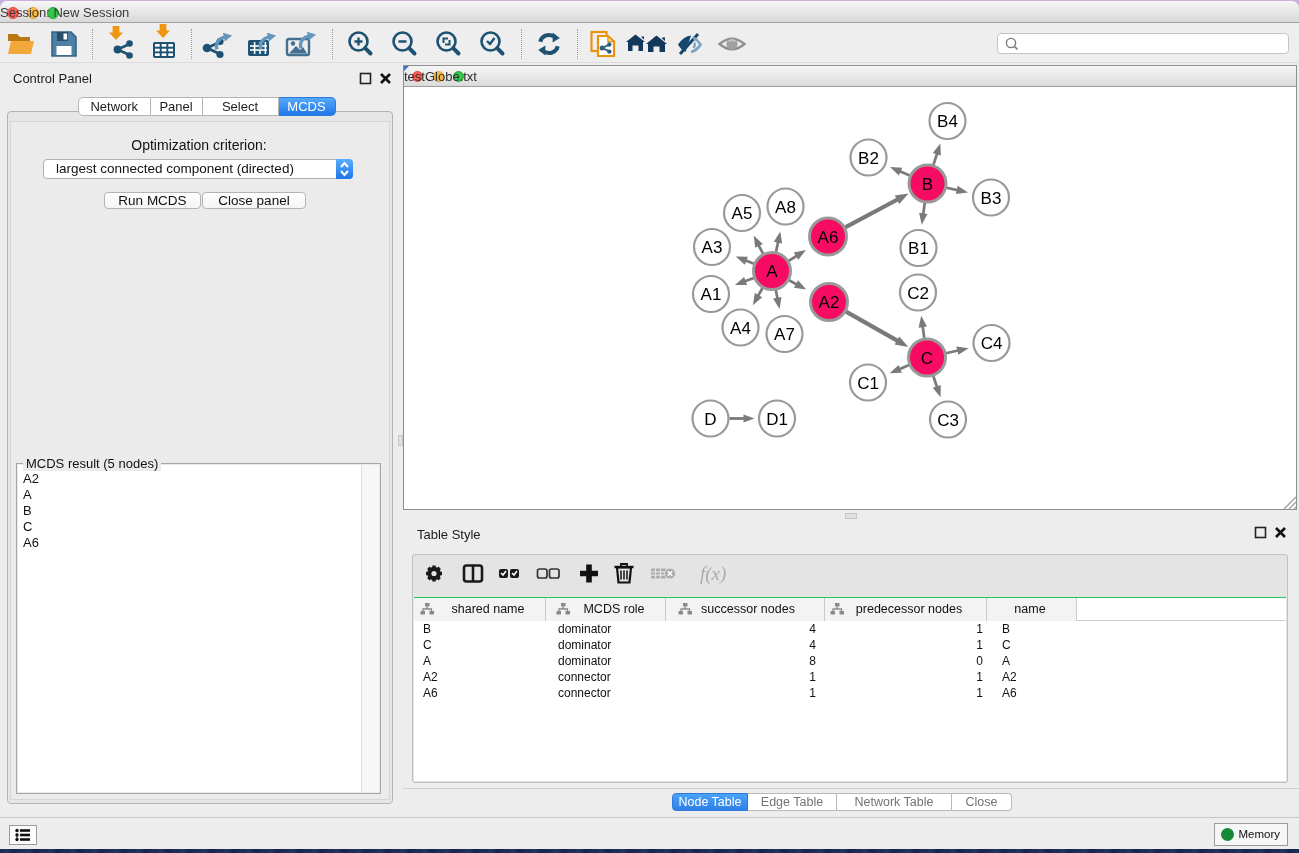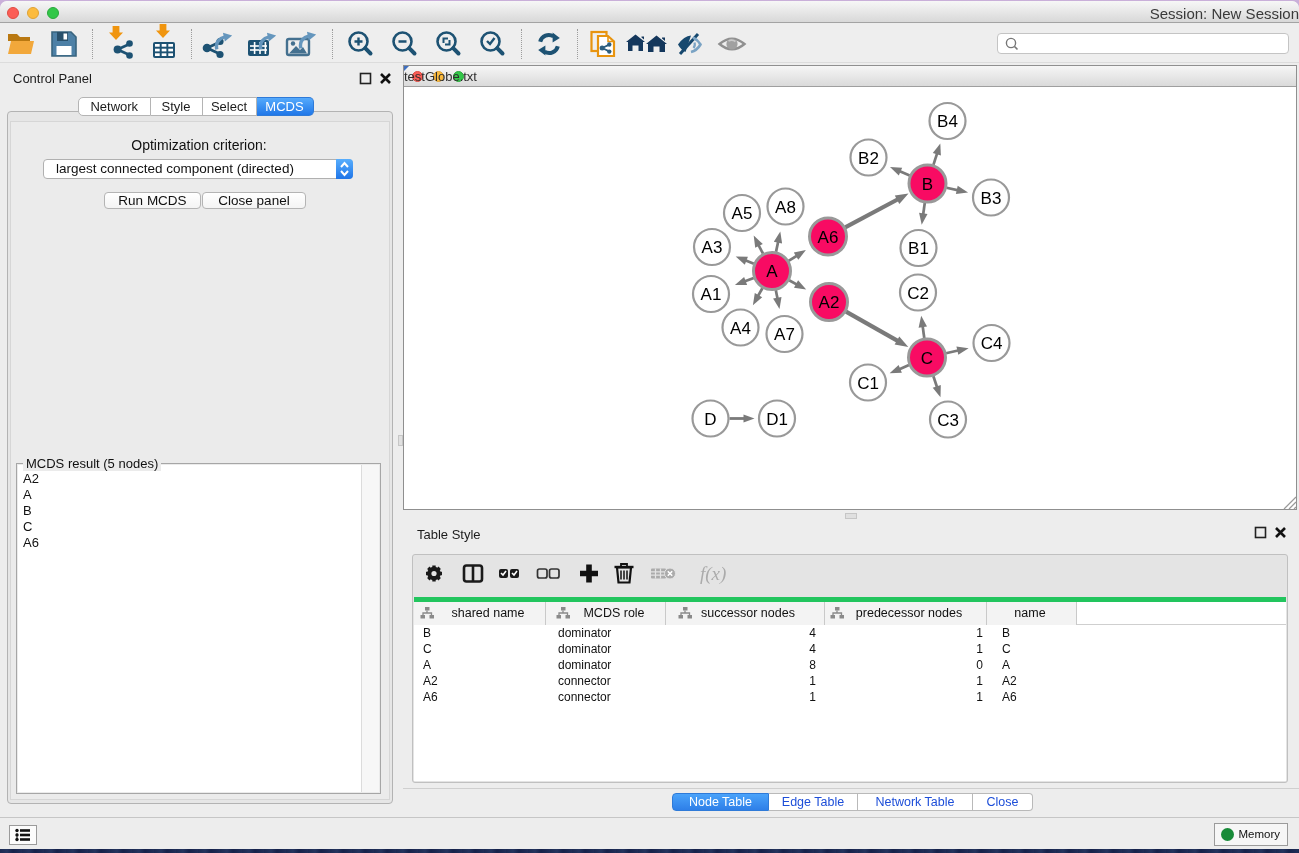--- a/index.html
+++ b/index.html
@@ -1,19 +1,19 @@
 <!DOCTYPE html>
 <html><head><meta charset="utf-8"><style>
 *{margin:0;padding:0;box-sizing:border-box}
 html,body{width:1299px;height:853px;overflow:hidden;font-family:"Liberation Sans",sans-serif;}
 body{background:#c9afd9;position:relative}
 #app{position:absolute;left:0;top:1px;width:1299px;height:848px;background:#ededed;border-radius:7px 7px 0 0;overflow:hidden}
 #titlebar{position:absolute;left:0;top:0;width:1299px;height:22px;background:linear-gradient(#f7f7f7,#d8d8d8);border-bottom:1px solid #a3a3a3;border-radius:7px 7px 0 0}
 .tl{position:absolute;top:5.5px;width:12px;height:12px;border-radius:50%}
-#titlebar .t{position:absolute;top:4px;width:100%;text-align:right;font-size:15px;color:#3a3a3a}
+#titlebar .t{position:absolute;top:4px;width:100%;text-align:left;font-size:13px;color:#3a3a3a}
 #toolbar{position:absolute;left:0;top:23px;width:1299px;height:39px;background:#eeeeee;border-bottom:1px solid #dcdcdc}
 .sep{position:absolute;top:5px;height:30px;width:0;border-left:1.5px dotted #9c9c9c}
 #searchbox{position:absolute;left:997px;top:9px;width:292px;height:21px;background:#fff;border:1px solid #c4c4c4;border-radius:4px}
 
 #cp-title{position:absolute;left:13px;top:70px;font-size:13px;color:#1c1c1c}
 #cpbox{position:absolute;left:7px;top:110px;width:386px;height:693px;background:#e6e6e6;border:1px solid #b3b3b3;border-radius:4px}
 #cpbox .inner{position:absolute;left:2px;top:9px;width:380px;height:679px;background:#ebebeb;border:1px solid #d6d6d6}
 #seg{position:absolute;left:78px;top:96px;height:19px;display:flex}
 .seg{height:19px;border:1px solid #b4b4b4;border-left:none;background:#fff;font-size:13px;color:#1c1c1c;text-align:center;line-height:17px}
 .seg.first{border-left:1px solid #b4b4b4;border-radius:5px 0 0 5px}
@@ -27,28 +27,28 @@
 #fieldset .lbl{position:absolute;left:6px;top:-8px;background:#ebebeb;padding:0 3px;font-size:13px;color:#111}
 #fieldset .list{position:absolute;left:1px;top:1px;width:361px;height:327px;background:#fff;font-size:13px;color:#111;line-height:16px;padding:6px 0 0 5px}
 #fieldset .sb{position:absolute;right:1px;top:1px;width:18px;height:327px;background:#f7f7f7;border-left:1px solid #dcdcdc}
 
 #netwin{position:absolute;left:403px;top:64px;width:894px;height:445px;background:#fff;border:1px solid #8f8f8f}
 #nettitle{position:absolute;left:0;top:0;width:892px;height:21px;background:linear-gradient(#f6f6f6,#dadada);border-bottom:1px solid #9f9f9f}
 #nettitle .t{position:absolute;top:3px;width:100%;font-size:13px;color:#2e2e2e}
 
 #tp-title{position:absolute;left:417px;top:526px;font-size:13px;color:#1c1c1c}
 #tpbox{position:absolute;left:412px;top:553px;width:876px;height:229px;background:#e4e4e4;border:1px solid #c0c0c0;border-radius:3px}
-#tptable{position:absolute;left:414px;top:596px;width:872px;height:184px;background:#fff;border-top:5px solid #22c55e}
+#tptable{position:absolute;left:414px;top:596px;width:872px;height:184px;background:#fff;border-top:1px solid #22c55e}
 #thead{position:absolute;left:0;top:0;width:872px;height:23px;border-bottom:1px solid #cfcfcf}
 #theadbg{position:absolute;left:0;top:0;width:662px;height:23px;background:#f3f3f3}
 .th{position:absolute;top:0;height:23px;font-size:12.5px;color:#111;text-align:center;line-height:23px}
 .thsep{position:absolute;top:0;height:23px;width:0;border-left:1px solid #c9c9c9}
 .td{position:absolute;font-size:12px;color:#111;height:16px;line-height:16px}
 #bottabs{position:absolute;left:672px;top:792px;height:18px;display:flex}
-.btab{height:18px;border:1px solid #b9b9b9;border-left:none;background:#fff;font-size:12.5px;color:#1d4ed8;text-align:center;line-height:16px}
+.btab{height:18px;border:1px solid #b9b9b9;border-left:none;background:#fff;font-size:12.5px;color:#737373;text-align:center;line-height:16px}
 .btab.first{border-left:1px solid #b9b9b9;border-radius:4px 0 0 4px}
 .btab.last{border-radius:0 4px 4px 0}
 .btab.sel{background:linear-gradient(#4aa3fa,#2e7fe8);color:#fff;border-color:#2e7ad8}
 #statusbar{position:absolute;left:0;top:816px;width:1299px;height:33px;background:#ededed;border-top:1px solid #c6c6c6}
 #bstrip{position:absolute;left:0;top:849px;width:1299px;height:4px;z-index:5;background:repeating-linear-gradient(90deg,#1c2a52 0px,#24345e 7px,#16224a 13px,#202e58 22px)}
 #memBtn{position:absolute;left:1214px;top:822px;width:74px;height:23px;background:#f6f6f6;border:1px solid #9b9b9b;font-size:11.5px;color:#111;line-height:21px;text-align:right;padding-right:7px}
 #listBtn{position:absolute;left:9px;top:824px;width:28px;height:20px;background:#fcfcfc;border:1.5px solid #9b9b9b}
 </style></head><body>
 <div id="app">
 <div id="titlebar">
@@ -211,22 +211,22 @@
     </svg>
 <svg width="40" height="16" style="position:absolute;left:1253px;top:524px">
       <rect x="2.5" y="2.5" width="10" height="10" fill="none" stroke="#222" stroke-width="1.6"></rect>
       <path d="M23,3 L32,12 M23,12 L32,3" stroke="#111" stroke-width="2.6"></path>
     </svg>
 <div id="cpbox">
       <div class="inner"></div>
     </div>
 <div id="seg">
  <div class="seg first" style="width:72.5px">Network</div>
- <div class="seg" style="width:52px">Style</div>
- <div class="seg" style="width:54px">Select</div>
+ <div class="seg" style="width:52px">Panel</div>
+ <div class="seg" style="width:76px">Select</div>
  <div class="seg sel last" style="width:57px">MCDS</div>
 </div>
 <div id="dropdown">largest connected component (directed)</div>
 <div id="optlabel">Optimization criterion:</div>
 <div id="stepper"></div>
     <svg width="17" height="20" style="position:absolute;left:336px;top:158px">
       <path d="M5,8 L8.5,4 L12,8" stroke="#fff" stroke-width="2" fill="none"></path>
       <path d="M5,12 L8.5,16 L12,12" stroke="#fff" stroke-width="2" fill="none"></path>
     </svg>
 <div class="btn" style="left:104px;width:97px">Run MCDS</div>
@@ -448,21 +448,21 @@
       <div class="td" style="left:469px;top:71px;width:100px;text-align:right">1</div>
       <div class="td" style="left:588px;top:71px">A2</div>
       <div class="td" style="left:9px;top:87px">A6</div>
       <div class="td" style="left:144px;top:87px">connector</div>
       <div class="td" style="left:302px;top:87px;width:100px;text-align:right">1</div>
       <div class="td" style="left:469px;top:87px;width:100px;text-align:right">1</div>
       <div class="td" style="left:588px;top:87px">A6</div>
 </div>
 <div style="position:absolute;left:403px;top:787px;width:896px;height:1px;background:#cfcfcf"></div>
     <div id="bottabs">
- <div class="btab sel first" style="width:97px">Node Table</div>
+ <div class="btab sel first" style="width:76px">Node Table</div>
  <div class="btab" style="width:89px">Edge Table</div>
  <div class="btab" style="width:115px">Network Table</div>
  <div class="btab last" style="width:60px">Close</div>
 </div>
 <div id="statusbar"></div>
 <div id="listBtn"></div>
     <svg width="28" height="20" style="position:absolute;left:9px;top:824px">
       <g fill="#111">
         <circle cx="8" cy="5.5" r="1.7"></circle>
         <circle cx="8" cy="10" r="1.7"></circle>

